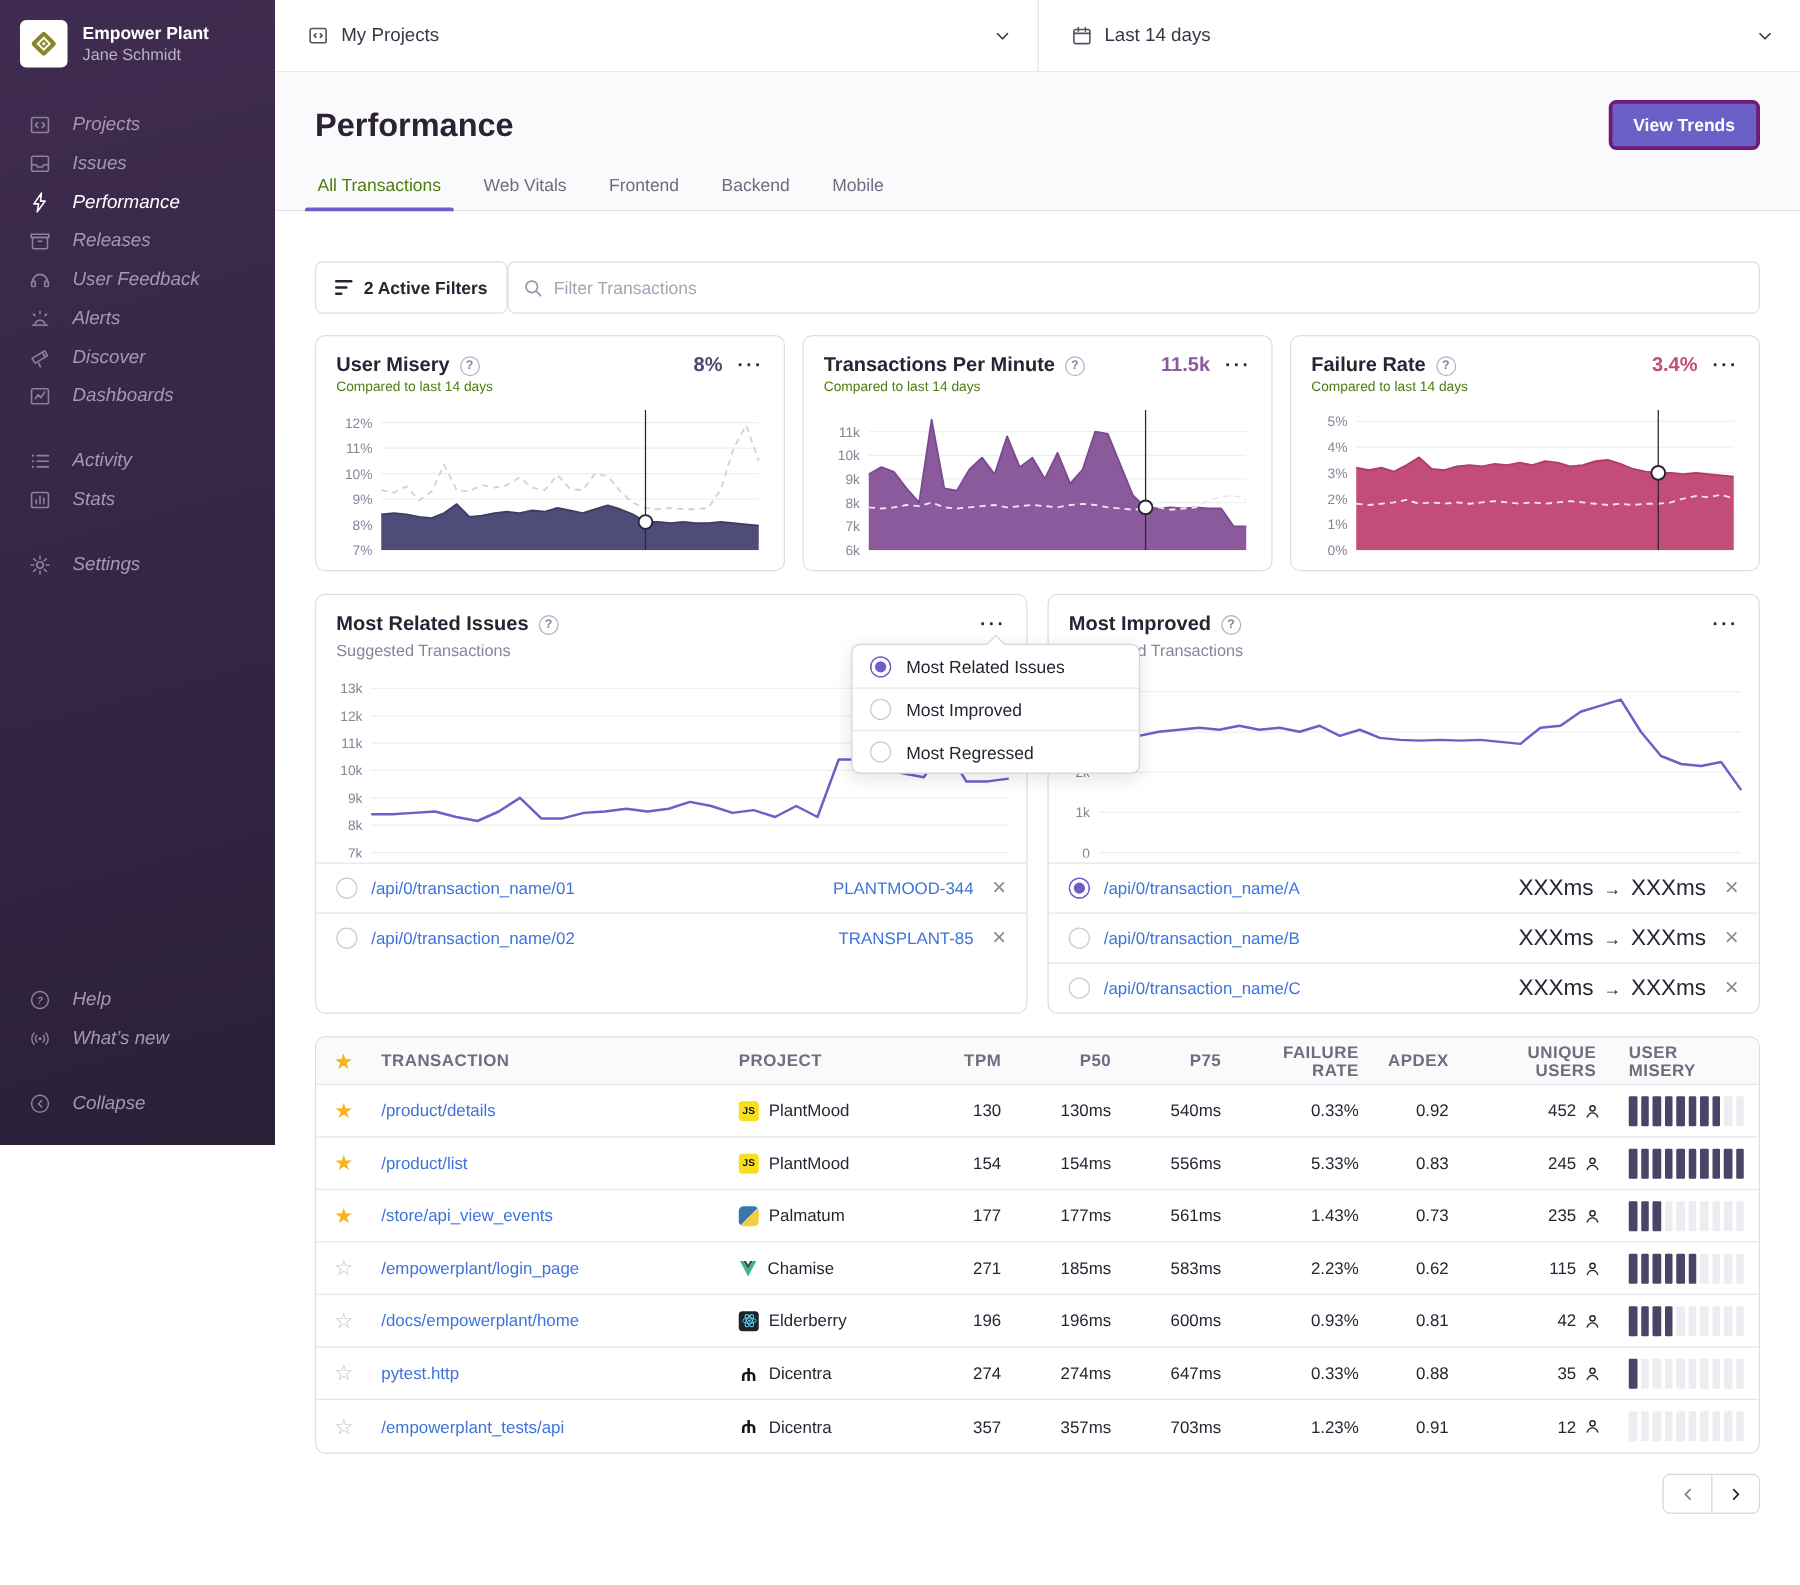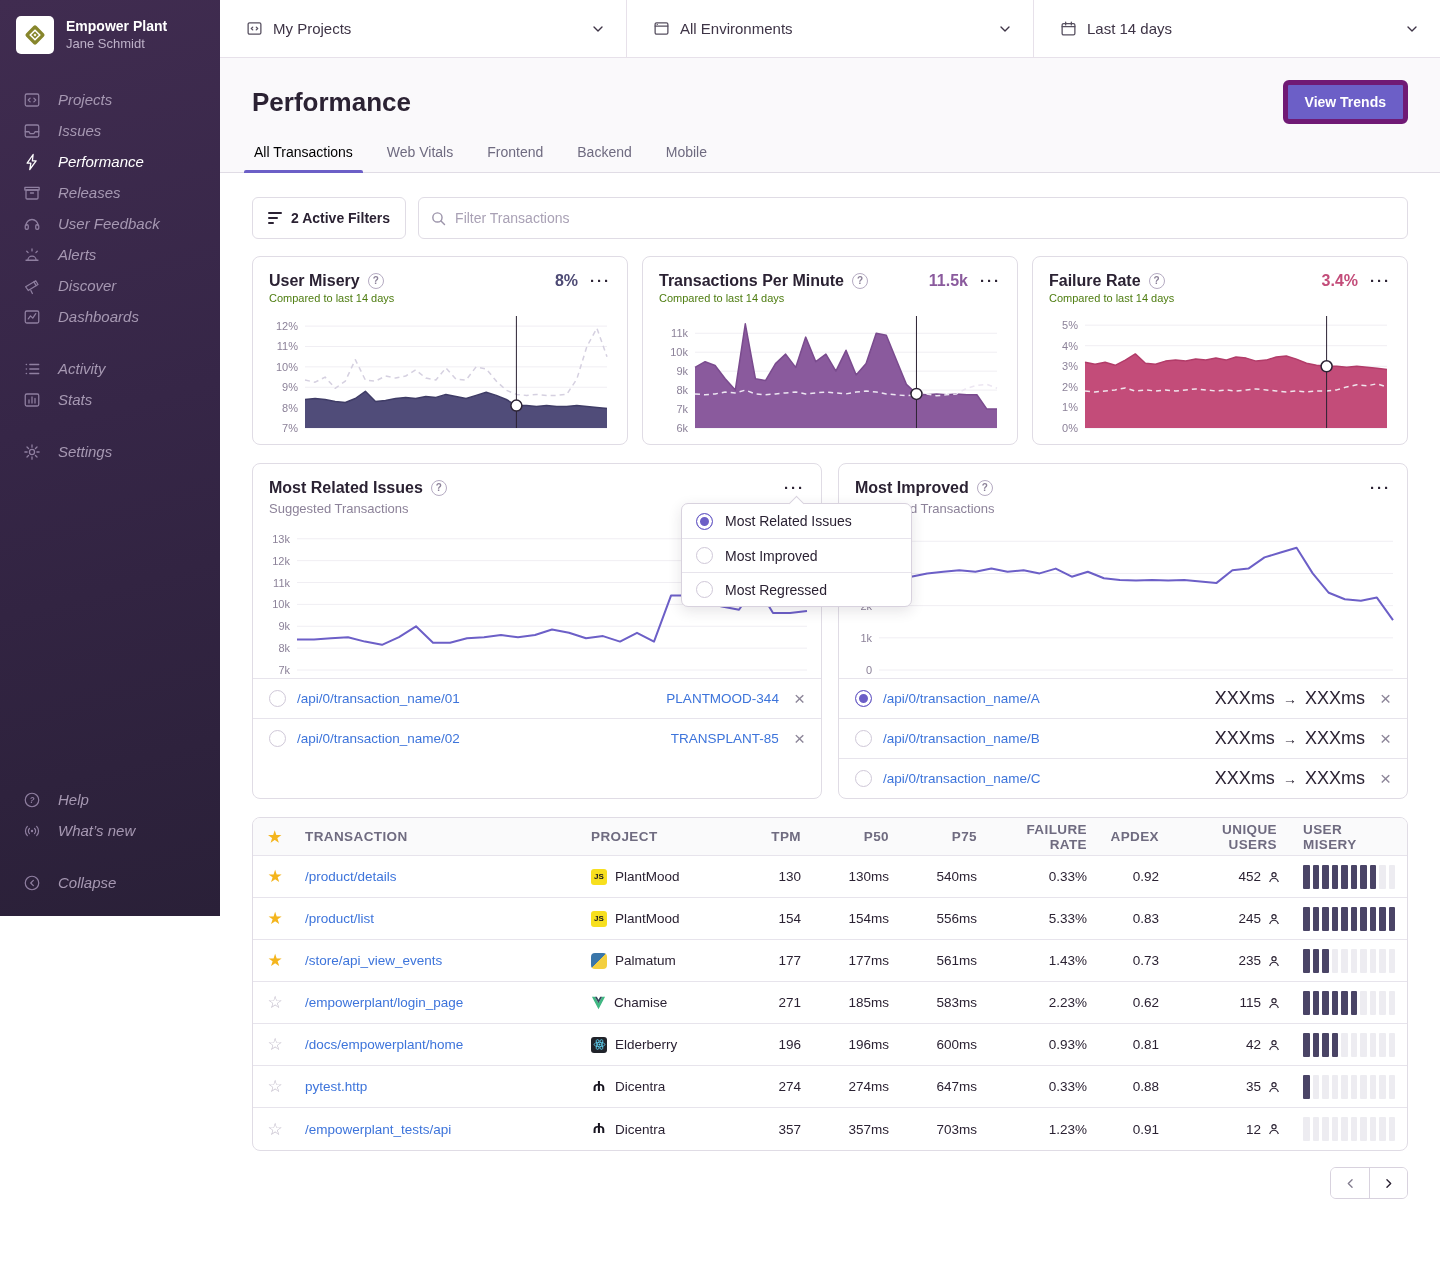--- a/index.html
+++ b/index.html
@@ -27,30 +27,30 @@
   .topbar { height:58px; border-bottom:1px solid #e7e1ea; display:flex; align-items:stretch; background:#fff; }
   .tb-sec { flex:1; display:flex; align-items:center; gap:10px; padding:0 20px 0 26px; font-size:15px; color:#3e3446; cursor:pointer; }
   .tb-sec + .tb-sec { border-left:1px solid #e7e1ea; }
   .tb-label { flex:1; }
   .tb-icon { color:#564f5f; display:flex; }
   .chev { color:#3e3446; display:flex; }
 
   .page-head { background:#faf9fb; border-bottom:1px solid #e0dce5; padding:0 32px; }
   .title-row { display:flex; align-items:center; margin-top:22px; }
   .page-title { font-size:26px; font-weight:700; color:#2b2233; flex:1; }
-  .btn-primary { background:#6c5fc7; color:#fff; font-weight:700; font-size:14px; border:5px solid #701a75; border-radius:6px; padding:9px 17px; cursor:pointer; }
+  .btn-primary { background:#6c5fc7; color:#fff; font-weight:700; font-size:14px; border:3px solid #701a75; border-radius:6px; padding:9px 17px; cursor:pointer; }
   .tabs { display:flex; gap:30px; margin-top:20px; }
   .tab { font-size:14px; color:#6f6b80; padding:0 2px 12px; cursor:pointer; position:relative; }
-  .tab.active { color:#000000; }
+  .tab.active { color:#4d7c0f; }
   .tab.active::after { content:""; position:absolute; left:-8px; right:-8px; bottom:-1px; height:3px; background:#6c5fc7; border-radius:2px 2px 0 0; }
 
   .content { padding:24px 32px 32px; background:#fff; }
 
   
-  .filter-row { display:flex; gap:12px; }
+  .filter-row { display:flex; gap:0;margin-top:16px; }
   .btn-filter { display:flex; align-items:center; gap:9px; background:#fff; border:1px solid #e0dce5; border-radius:6px; padding:0 15px; height:42px; font-size:14px; font-weight:700; color:#2b2233; cursor:pointer; }
   .flt-ic { display:flex; flex-direction:column; gap:3px; }
   .flt-ic i { display:block; height:2px; background:#2b2233; border-radius:1px; }
   .flt-ic i:nth-child(1){width:14px;} .flt-ic i:nth-child(2){width:10px;} .flt-ic i:nth-child(3){width:6px;}
   .search { flex:1; position:relative; }
   .search input { width:100%; height:42px; border:1px solid #e0dce5; border-radius:6px; padding:0 12px 0 36px; font-size:14px; color:#2b2233; outline:none; font-family:inherit; }
   .search input::placeholder { color:#a9a1b5; }
   .search .mag { position:absolute; left:12px; top:13px; color:#9c94aa; }
 
   
@@ -296,35 +296,20 @@
         <span class="tb-label">My Projects</span>
         <span class="chev">
             <svg class="ic" width="16" height="16" viewBox="0 0 24 24" fill="none" stroke="currentColor" stroke-width="2" stroke-linecap="round" stroke-linejoin="round">
               <path d="m6 9 6 6 6-6"></path>
             </svg>
           </span>
       </div>
       <div class="tb-sec">
         <span class="tb-icon">
             <svg class="ic" width="17" height="17" viewBox="0 0 24 24" fill="none" stroke="currentColor" stroke-width="1.8" stroke-linecap="round">
-              <rect x="3" y="4" width="18" height="16" rx="2"></rect>
-              <path d="M3 8.5h18"></path>
-              <circle cx="6" cy="6.2" r=".9" fill="currentColor" stroke="none"></circle>
-            </svg>
-          </span>
-        <span class="tb-label">All Environments</span>
-        <span class="chev">
-            <svg class="ic" width="16" height="16" viewBox="0 0 24 24" fill="none" stroke="currentColor" stroke-width="2" stroke-linecap="round" stroke-linejoin="round">
-              <path d="m6 9 6 6 6-6"></path>
-            </svg>
-          </span>
-      </div>
-      <div class="tb-sec">
-        <span class="tb-icon">
-            <svg class="ic" width="17" height="17" viewBox="0 0 24 24" fill="none" stroke="currentColor" stroke-width="1.8" stroke-linecap="round">
               <rect x="3" y="5" width="18" height="16" rx="2"></rect>
               <path d="M3 9.5h18M8 3v4M16 3v4"></path>
             </svg>
           </span>
         <span class="tb-label">Last 14 days</span>
         <span class="chev">
             <svg class="ic" width="16" height="16" viewBox="0 0 24 24" fill="none" stroke="currentColor" stroke-width="2" stroke-linecap="round" stroke-linejoin="round">
               <path d="m6 9 6 6 6-6"></path>
             </svg>
           </span>

